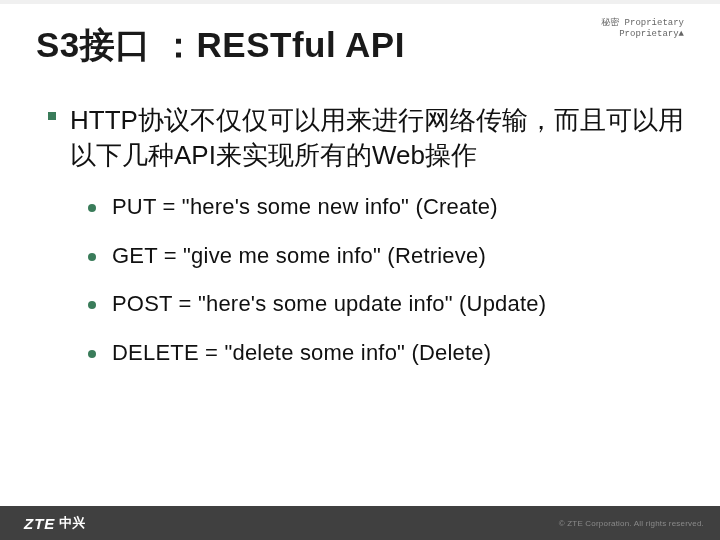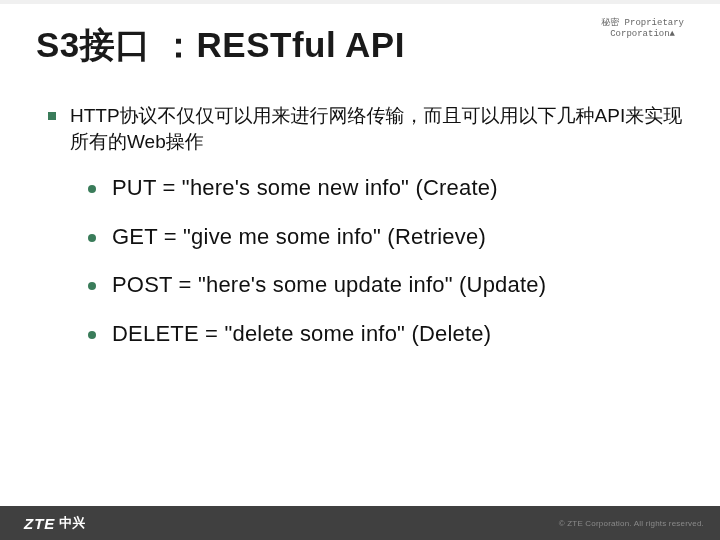--- a/index.html
+++ b/index.html
@@ -36,32 +36,32 @@
     font-size: 35px;
     font-weight: bold;
     color: #1a1a1a;
     margin: 0;
     letter-spacing: 0.5px;
   }
   .confidential {
     font-family: "Courier New", monospace;
     font-size: 9px;
     color: #666;
-    text-align: center;
+    text-align: right;
     line-height: 1.2;
     margin-top: -4px;
   }
   .content {
     margin-top: 34px;
     padding-left: 12px;
   }
   .lvl1 {
     display: flex;
     align-items: flex-start;
-    font-size: 19px;
+    font-size: 26px;
     line-height: 1.35;
     margin-bottom: 10px;
     color: #111;
   }
   .sq-bullet {
     width: 8px;
     height: 8px;
     background: #3a7c5a;
     flex-shrink: 0;
     margin-top: 9px;
@@ -136,21 +136,21 @@
 <body>
 
 <div class="top-accent"></div>
 
 <div class="slide">
 
   <div class="heading-row">
     <h1 class="title">S3接口 ：RESTful API</h1>
     <div class="confidential">
       <div>秘密   Proprietary</div>
-      <div>Corporation▲</div>
+      <div>Proprietary▲</div>
     </div>
   </div>
 
   <div class="content">
 
     <div class="lvl1">
       <span class="sq-bullet"></span>
       <span class="lvl1-text">HTTP协议不仅仅可以用来进行网络传输，而且可以用以下几种API来实现所有的Web操作</span>
     </div>
 

